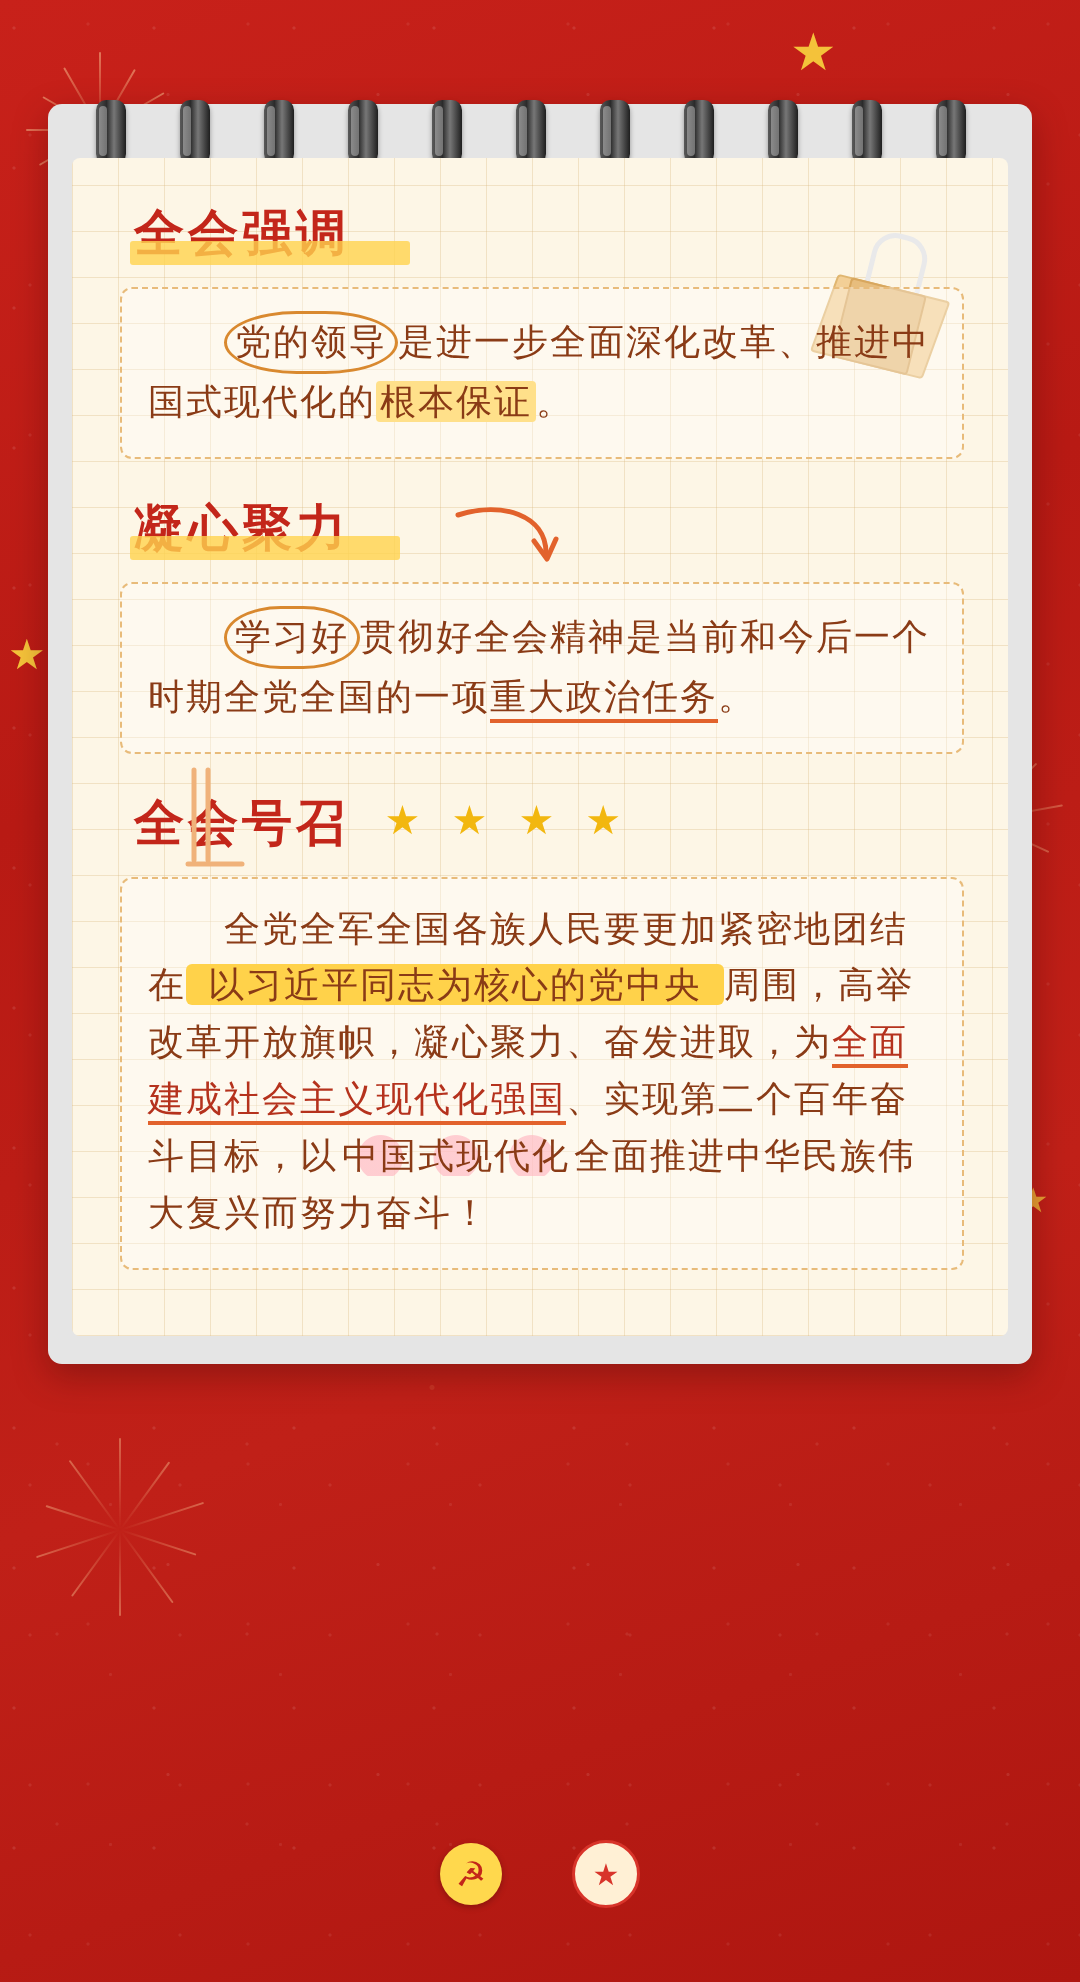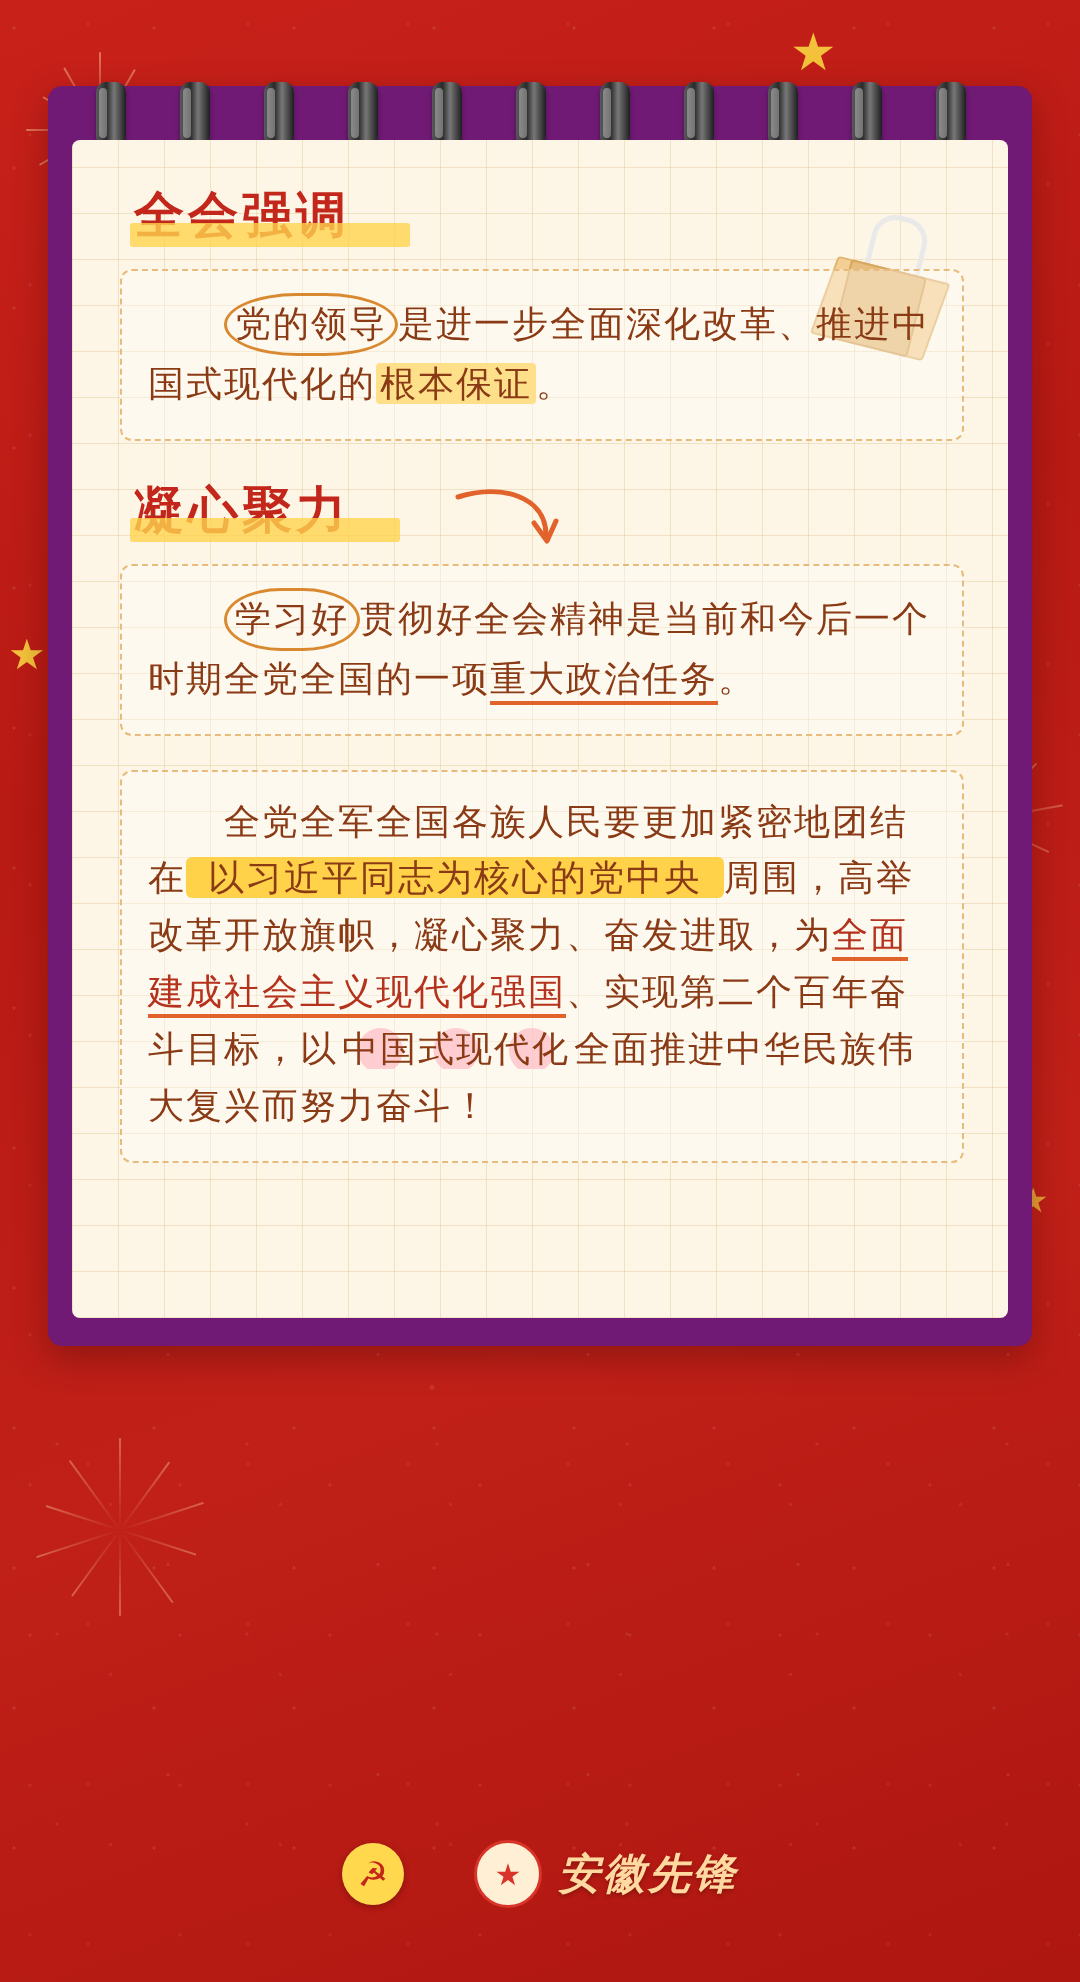--- a/index.html
+++ b/index.html
@@ -30,22 +30,22 @@
   .firework{position:absolute;pointer-events:none;opacity:.55;}
   .firework span{
     position:absolute;left:50%;top:50%;width:2px;height:var(--len,70px);
     background:linear-gradient(to top, rgba(255,205,140,0), rgba(255,215,160,.85));
     transform-origin:50% 100%;border-radius:2px;
   }
   .star{position:absolute;color:#f4c23a;pointer-events:none;}
 
   
   .notebook{
-    position:absolute;left:48px;top:86px;width:984px;height:1260px;
-    background:#701a75;border-radius:14px;
+    position:absolute;left:48px;top:104px;width:984px;height:1260px;
+    background:#e5e5e5;border-radius:14px;
     box-shadow:0 12px 34px rgba(60,10,5,.35);
   }
   .paper{
     position:absolute;left:24px;top:54px;right:24px;bottom:28px;
     background:
       linear-gradient(#fdf6e6 0 0),
       repeating-linear-gradient(0deg, rgba(216,180,120,.35) 0 1px, transparent 1px 46px),
       repeating-linear-gradient(90deg, rgba(216,180,120,.35) 0 1px, transparent 1px 46px);
     background-blend-mode:normal;
     background-color:#fffdf6;
@@ -229,32 +229,39 @@
           <path d="M84 40 L97 58 L106 38" stroke="#e2622c" stroke-width="5" fill="none" stroke-linecap="round" stroke-linejoin="round"></path>
         </svg>
       </div>
 
       <div class="card">
         <div class="ptext">
           <span class="indent"></span><span class="mark-circle">学习好</span><span>贯彻好全会精神是当前和今后一个时期全党全国的一项</span><span class="mark-underline">重大政治任务</span><span>。</span>
         </div>
       </div>
 
+      <div class="heading-wrap">
+        <span class="heading">全会号召</span>
+        <span class="stars-inline">★ ★ ★ ★</span>
+        <svg style="position:absolute;left:62px;top:-24px;width:70px;height:110px;" viewBox="0 0 70 110">
+          <path d="M12 6 L12 96 M26 6 L26 96" stroke="#f0b27a" stroke-width="5" fill="none" stroke-linecap="round"></path>
+          <path d="M6 100 L60 100" stroke="#f0b27a" stroke-width="5" fill="none" stroke-linecap="round"></path>
+        </svg>
+      </div>
 
       <div class="card">
         <div class="ptext">
           <span class="indent"></span><span>全党全军全国各族人民要更加紧密地团结在</span><span class="mark-yellow-strong">以习近平同志为核心的党中央</span><span>周围，高举改革开放旗帜，凝心聚力、奋发进取，为</span><span class="mark-underline red-strong">全面建成社会主义现代化强国</span><span>、实现第二个百年奋斗目标，以</span><span class="mark-pinkcircle">中国式现代化</span><span>全面推进中华民族伟大复兴而努力奋斗！</span>
         </div>
       </div>
 
     </div>
   </div>
 </div>
 
 <div class="footer">
   <div class="brand">
     <div class="emblem">☭</div>
   </div>
   <div class="brand">
     <div class="emblem2">★</div>
-    <div class="brand-text">安徽先锋</div>
   </div>
 </div>
 
 </body></html>

